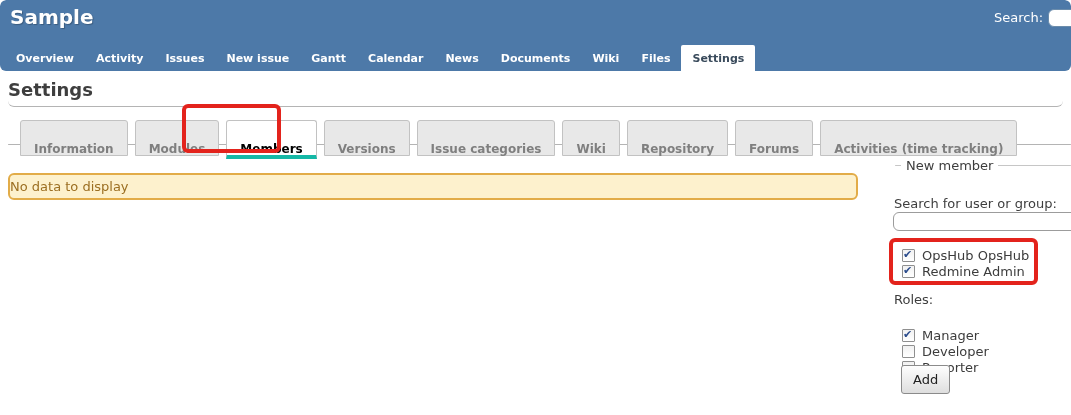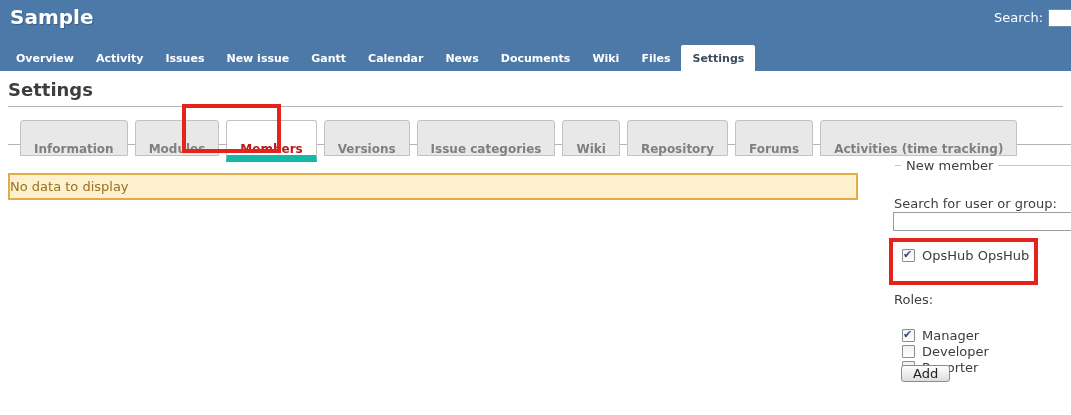--- a/index.html
+++ b/index.html
@@ -1,15 +1,15 @@
 <!DOCTYPE html>
 <html><head>
 <meta charset="utf-8">
 <style>
-  * { margin:0; padding:0; box-sizing:border-box; }
+  * { margin:0; padding:0; box-sizing:border-box;border-radius:6px; }
   html,body { width:1071px; height:415px; overflow:hidden; }
   body {
     font-family:"DejaVu Sans","Liberation Sans",sans-serif;
     background:#fff; position:relative; font-size:13px; color:#3c3c3c;
   }
 
   
   #header {
     position:absolute; top:0; left:0; width:1071px; height:71px;
     background:#4d79a8;
@@ -52,21 +52,21 @@
   }
   #tabs {
     position:absolute; top:120px; left:20px; display:flex; z-index:2;
   }
   .tab {
     height:24px; line-height:22px; padding:17px 13px; margin-right:7px;
     background:#e8e8e8; border:1px solid #c2c2c2; border-radius:3px 3px 0 0;
     font-size:12px; font-weight:bold; color:#7f7f7f; cursor:pointer;
   }
   .tab.active {
-    background:#fff; color:#b91c1c; height:25px; border-bottom:7px solid #14b8a6;
+    background:#fff; color:#000000; height:25px; border-bottom:4px solid #14b8a6;
   }
 
   
   .annotation-box {
     position:absolute; border:4px solid #e3231c; z-index:10;
     pointer-events:none; background:transparent;
   }
   #annotation-members { left:182px; top:104px; width:99px;  height:49px; }
   #annotation-users   { left:889px; top:238px; width:149px; height:47px; }
 
@@ -104,21 +104,21 @@
     background:linear-gradient(#f1f1f1,#ffffff); margin-right:7px;
     position:relative; flex:none;
   }
   .cb[data-state="checked"] .box::after {
     content:"\2714"; position:absolute; left:0px; top:-2px;
     font-size:11px; font-weight:bold; color:#2b4c8c;
   }
 
   #add-button {
     position:absolute; left:901px; top:365px;
-    padding:0 11px; font-size:13px; color:#222;
+    padding:6px 11px; font-size:13px; color:#222;
     background:linear-gradient(#fefefe,#dedede);
     border:1px solid #8b8b8b; border-radius:3px; cursor:pointer;
     font-family:"DejaVu Sans","Liberation Sans",sans-serif;
   }
 </style>
 </head>
 <body>
 
 <div id="header">
   <div id="project-title">Sample</div>
@@ -165,20 +165,24 @@
 <div id="fieldset-legend">New member</div>
 
 <div id="user-search-label">Search for user or group:</div>
 <input type="text" id="user-search-input" value="" style="">
 
 <div id="user-list">
   <label class="cb" data-state="checked">
     <span class="box"></span>
     <span>OpsHub OpsHub</span>
   </label>
+  <label class="cb" data-state="checked">
+    <span class="box"></span>
+    <span>Redmine Admin</span>
+  </label>
 </div>
 
 <div class="annotation-box" id="annotation-users"></div>
 
 <div id="roles-label">Roles:</div>
 
 <div id="role-list">
   <label class="cb" data-state="checked">
     <span class="box"></span>
     <span>Manager</span>

